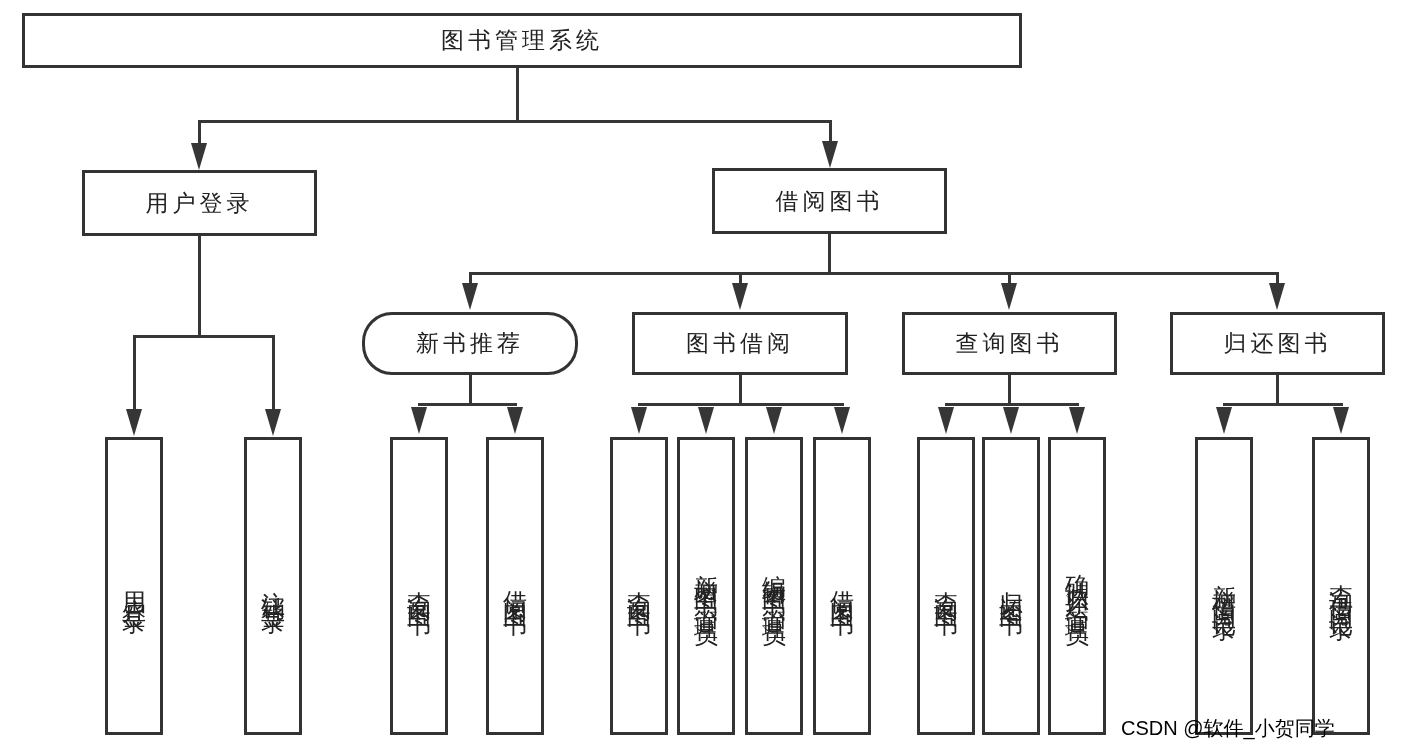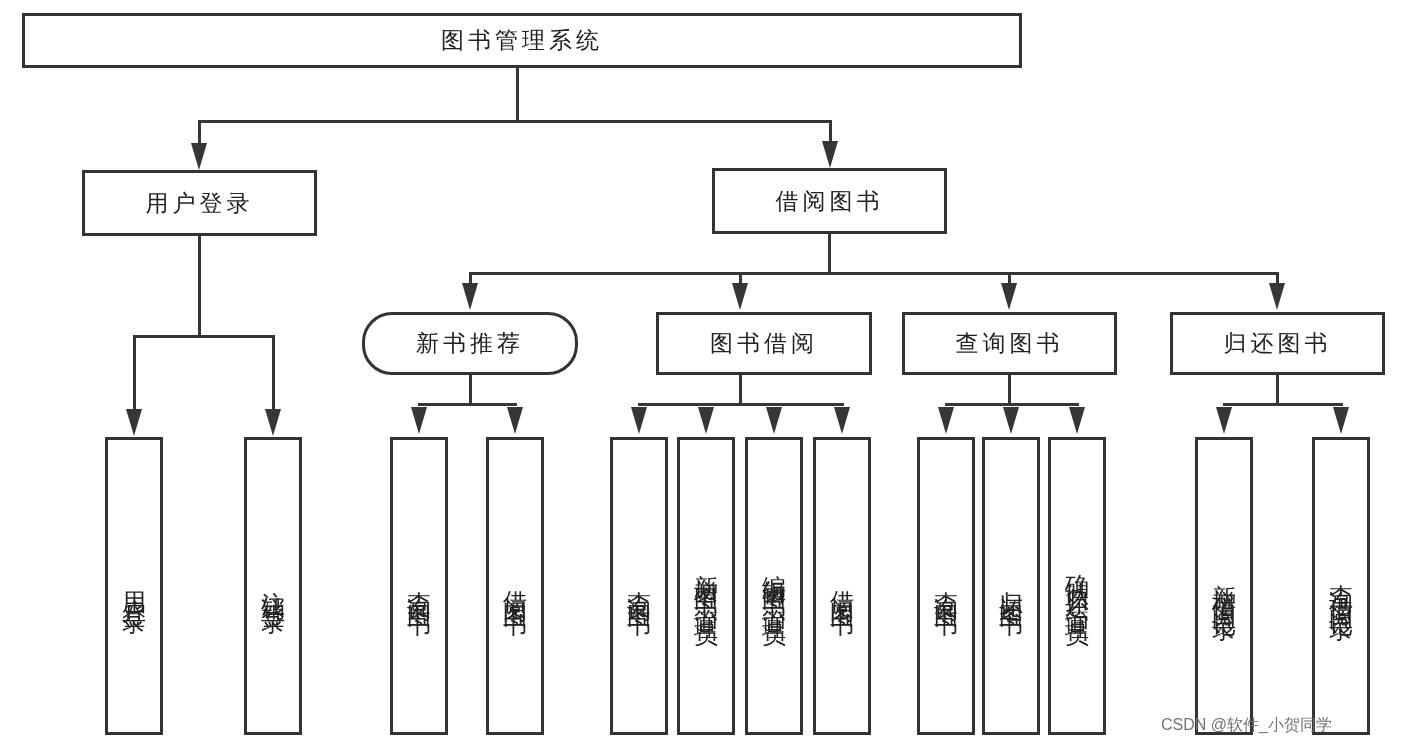--- a/index.html
+++ b/index.html
@@ -44,41 +44,41 @@
   .arrow {
     position: absolute;
     width: 0;
     height: 0;
     border-left: 8px solid transparent;
     border-right: 8px solid transparent;
     border-top: 27px solid #363636;
   }
   .watermark {
     position: absolute;
-    left: 1161px;
+    left: 1121px;
     top: 715px;
-    font-size: 16px;
-    color: #737373;
+    font-size: 20px;
+    color: #000000;
     white-space: nowrap;
   }
 </style>
 </head>
 <body>
 
 <div class="canvas">
 
   <div class="box h-box" style="left:22px; top:13px; width:1000px; height:55px;">图书管理系统</div>
 
   <div class="box h-box" style="left:82px; top:170px; width:235px; height:66px;">用户登录</div>
 
   <div class="box h-box" style="left:712px; top:168px; width:235px; height:66px;">借阅图书</div>
 
   <div class="box h-box" style="left:362px; top:312px; width:216px; height:63px;border-radius:30px;">新书推荐</div>
 
-  <div class="box h-box" style="left:656px; top:312px; width:216px; height:63px;">图书借阅</div>
+  <div class="box h-box" style="left:632px; top:312px; width:216px; height:63px;">图书借阅</div>
 
   <div class="box h-box" style="left:902px; top:312px; width:215px; height:63px;">查询图书</div>
 
   <div class="box h-box" style="left:1170px; top:312px; width:215px; height:63px;">归还图书</div>
 
   <div class="box v-box" style="left:105px; top:437px; width:58px; height:298px;">用户登录</div>
   <div class="box v-box" style="left:244px; top:437px; width:58px; height:298px;">注销登录</div>
 
   <div class="box v-box" style="left:390px; top:437px; width:58px; height:298px;">查询图书</div>
   <div class="box v-box" style="left:486px; top:437px; width:58px; height:298px;">借阅图书</div>

